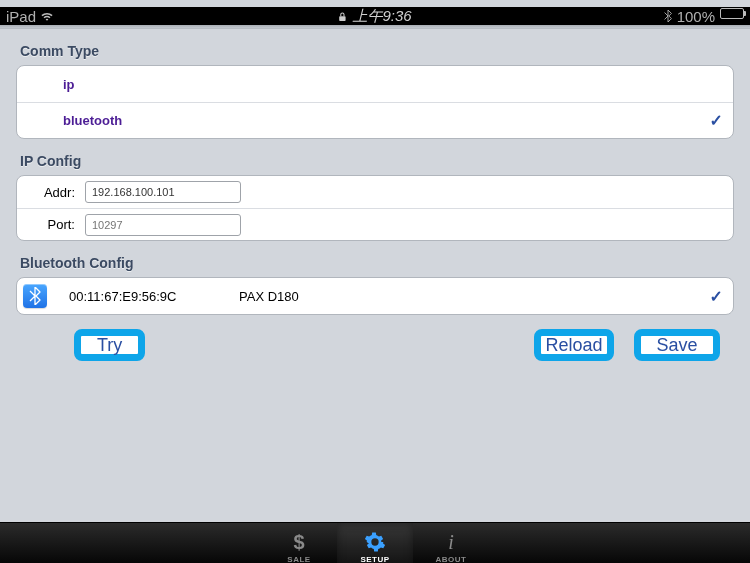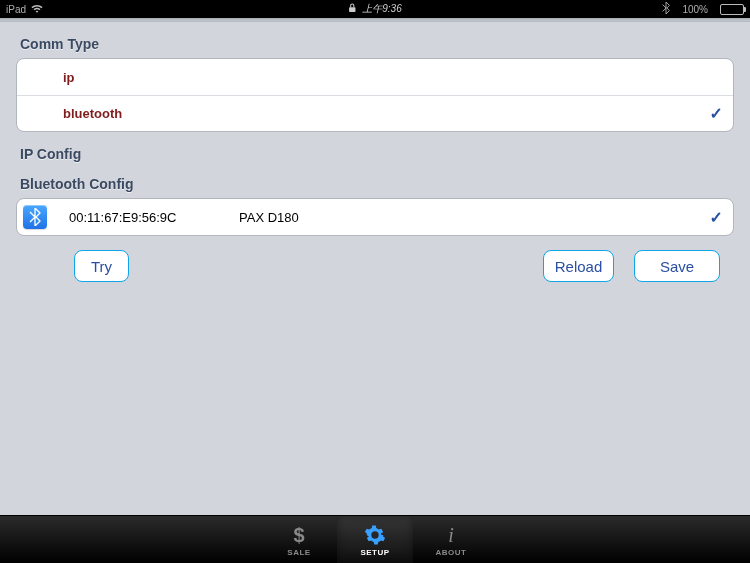--- a/index.html
+++ b/index.html
@@ -11,27 +11,28 @@
       overflow: hidden;
     }
     
     .status-bar {
       height: 18px;
       background: #000;
       color: #b0b0b0;
       display: flex;
       align-items: center;
       justify-content: space-between;
-      font-size: 10px;
+      font-size: 15px;
       padding: 0 6px;
       position: relative;
+      margin-top: 7px;
     }
     .status-left { display: flex; align-items: center; gap: 4px; }
     .status-center { position: absolute; left: 50%; transform: translateX(-50%); display: flex; align-items: center; gap: 6px; color: #d0d0d0; font-style: italic; }
-    .status-right { display: flex; align-items: center; gap: 12px; }
+    .status-right { display: flex; align-items: flex-start; gap: 5px; }
     .wifi-icon { width: 14px; height: 11px; }
     .lock-icon { width: 8px; height: 10px; }
     .bt-icon-status { width: 8px; height: 12px; }
     .battery { width: 24px; height: 11px; border: 1px solid #bbb; border-radius: 2px; position: relative; }
     .battery::after { content: ''; position: absolute; right: -3px; top: 2px; width: 2px; height: 5px; background: #bbb; border-radius: 0 1px 1px 0; }
     .battery-fill { background: #fff; height: 100%; width: 100%; border-radius: 1px; }
 
     
     .top-shadow {
       height: 4px;
@@ -66,21 +67,21 @@
       align-items: center;
       min-height: 36px;
       padding: 0 10px;
       border-top: 1px solid #dadde2;
     }
     .row:first-child { border-top: none; }
 
     .row-label {
       font-size: 13px;
       font-weight: bold;
-      color: #7f1d1d;
+      color: #4c1d95;
       flex: 1;
       padding-left: 36px;
     }
 
     .checkmark {
       color: #2a4fa2;
       font-size: 16px;
       font-weight: bold;
     }
 
@@ -135,34 +136,34 @@
     .bt-spacer { flex: 1; }
 
     .button-row {
       display: flex;
       align-items: center;
       margin-top: 14px;
       padding: 0 14px;
     }
     .btn {
       background: #fff;
-      border: 1px solid #0ea5e9;
+      border: 7px solid #0ea5e9;
       border-radius: 8px;
       height: 32px;
       padding: 0 16px;
-      font-size: 15px;
+      font-size: 18px;
       color: #2a4fa2;
       font-weight: 500;
       cursor: pointer;
       display: flex;
       align-items: center;
       justify-content: center;
     }
     .btn-try { margin-left: 44px; }
-    .btn-reload { width: 71px; margin-left: auto; }
+    .btn-reload { width: 80px; margin-left: auto; }
     .btn-save { width: 86px; margin-left: 20px; }
 
     
     .tab-bar {
       height: 48px;
       background: linear-gradient(#2b2b2b, #000);
       border-top: 1px solid #000;
       display: flex;
       align-items: stretch;
       justify-content: center;
@@ -230,20 +231,30 @@
     <div class="row">
       <span class="row-label">ip</span>
     </div>
     <div class="row">
       <span class="row-label">bluetooth</span>
       <span class="checkmark">✓</span>
     </div>
   </div>
 
   <div class="section-header">IP Config</div>
+  <div class="group">
+    <div class="form-row">
+      <span class="field-label">Addr:</span>
+      <input class="text-input" type="text" value="192.168.100.101" style="">
+    </div>
+    <div class="form-row">
+      <span class="field-label">Port:</span>
+      <input class="text-input placeholder-style" type="text" placeholder="10297" style="">
+    </div>
+  </div>
 
   <div class="section-header">Bluetooth Config</div>
   <div class="group">
     <div class="bt-row">
       <div class="bt-badge">
         <svg width="12" height="18" viewBox="0 0 12 18">
             <path d="M6 0v18l5-5-4-4 4-4-5-5zM6 9L1 4m0 10l5-5" stroke="#fff" stroke-width="1.3" fill="none" stroke-linejoin="round"></path>
           </svg>
       </div>
       <span class="bt-mac">00:11:67:E9:56:9C</span>

